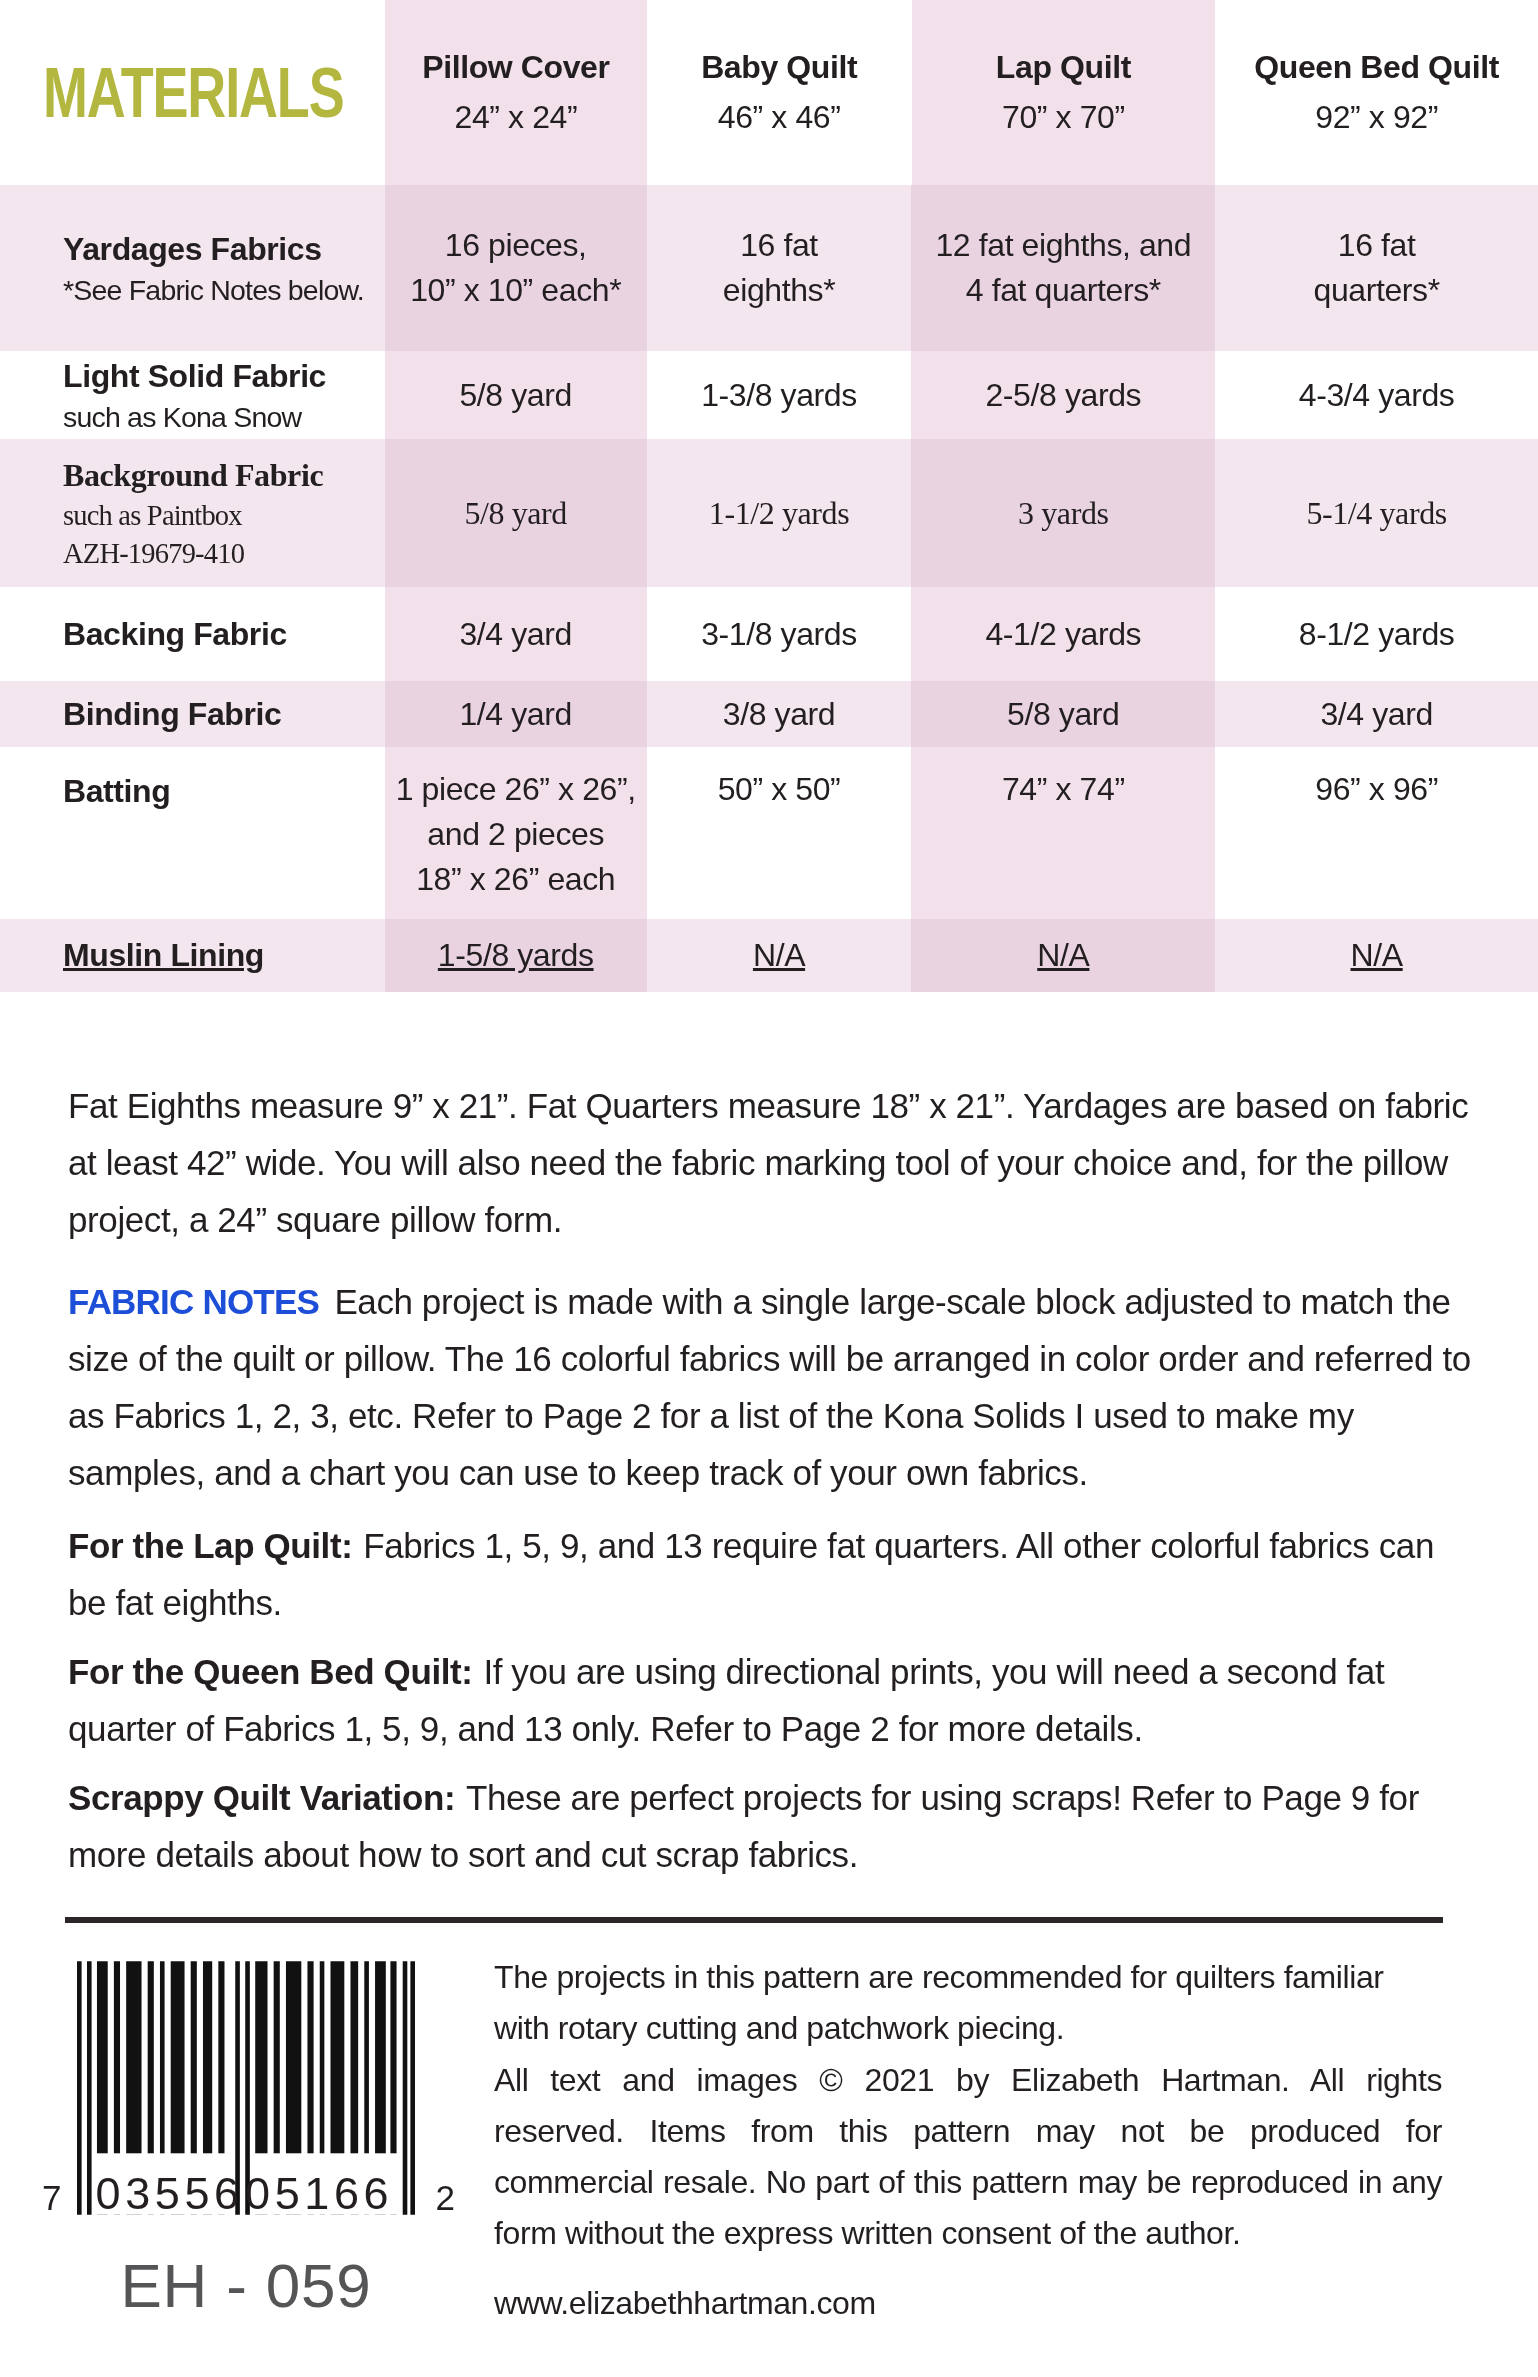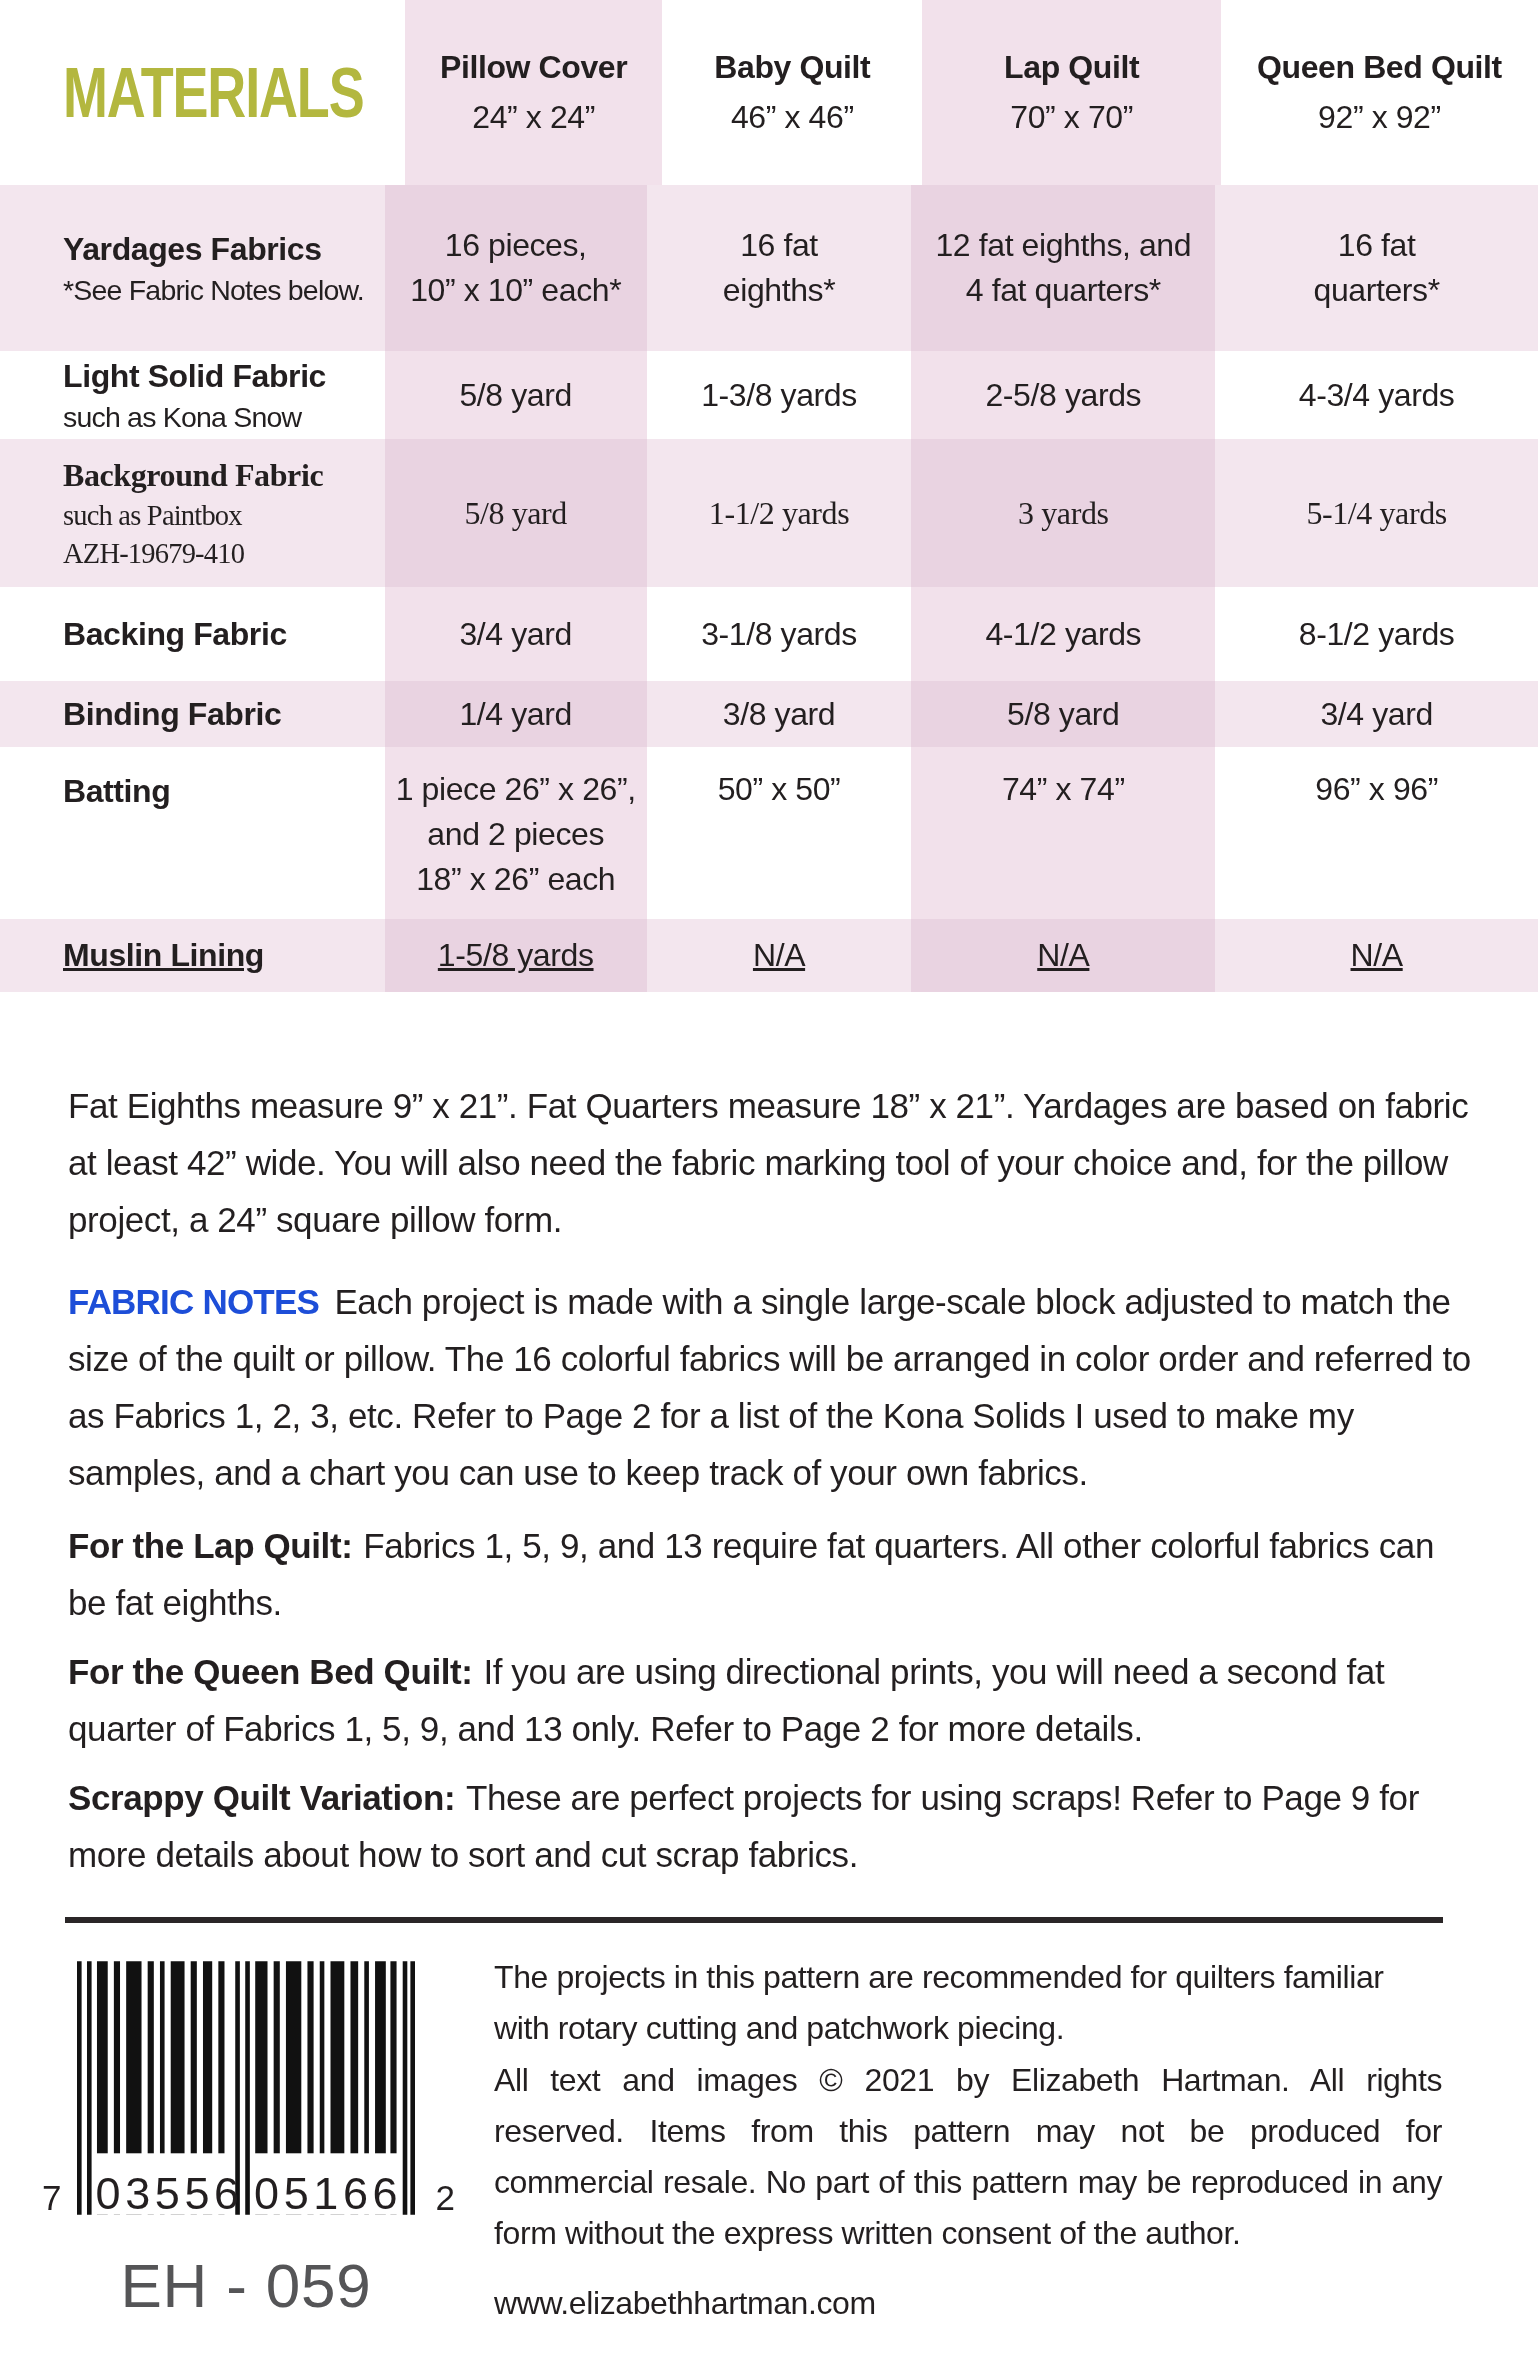--- a/index.html
+++ b/index.html
@@ -10,21 +10,21 @@
     background:#ffffff;
     font-family:"Liberation Sans", sans-serif;
     color:#231f20;
     overflow:hidden;
     letter-spacing:-0.4px;
   }
   
   .mtable{position:absolute;top:0;left:0;width:1538px;}
   .trow{display:flex;}
   .c0{width:385px;}.c1{width:262px;}.c2{width:265px;}.c3{width:304px;}.c4{width:323px;}
-  .h-hdr{height:185px;margin-left:20px;}.h-r0{height:166px;}.h-r1{height:88px;}.h-r2{height:148px;font-family:Liberation Serif, serif;}
+  .h-hdr{height:185px;}.h-r0{height:166px;}.h-r1{height:88px;}.h-r2{height:148px;font-family:Liberation Serif, serif;}
   .h-r3{height:94px;}.h-r4{height:66px;}.h-r5{height:172px;}.h-r6{height:73px;text-decoration:underline;}
   .cell{display:flex;flex-direction:column;justify-content:center;box-sizing:border-box;}
   .pink{background:#f3e6ee;}
   .ws{background:#f2e1eb;}
   .ps{background:#e9d3e1;}
   .vcell{align-items:center;text-align:center;font-size:32px;line-height:45px;white-space:pre-line;}
   .lcell{padding-left:63px;padding-right:9.2px;}
   .rlabel{font-weight:bold;font-size:32px;line-height:43px;}
   .rsub{font-size:28.5px;line-height:38px;letter-spacing:-0.8px;white-space:pre-line;}
   .top{justify-content:flex-start;padding-top:20px;}
@@ -45,21 +45,21 @@
   .lead{font-weight:bold;margin-right:10.8px;}
   
   .divider{position:absolute;left:65px;top:1917px;width:1378px;height:6.2px;background:#2a2627;}
   .barcode{position:absolute;left:77px;top:1961px;width:338px;height:254px;}
   .barcode svg{display:block;}
   .bcd{position:absolute;font-size:35px;letter-spacing:0;}
   .bc7{left:-35px;bottom:-3.1px;}
   .bc2{right:-40px;bottom:-3.1px;}
   .bcg{position:absolute;bottom:-4.6px;font-size:45px;text-align:center;letter-spacing:4.6px;}
   .bcg1{left:18.5px;width:137px;}
-  .bcg2{left:177px;width:145px;}
+  .bcg2{left:168px;width:145px;}
   .pattern-code{
     position:absolute;left:46px;top:2250px;width:400px;text-align:center;
     font-size:62px;color:#555557;letter-spacing:0.8px;
   }
   .fright{position:absolute;left:494px;width:948px;font-size:32px;line-height:51px;}
   .f1{top:1952px;}
   .f2{top:2055px;text-align:justify;}
   .f3{top:2278px;font-size:32px;}
 </style>
 </head>

